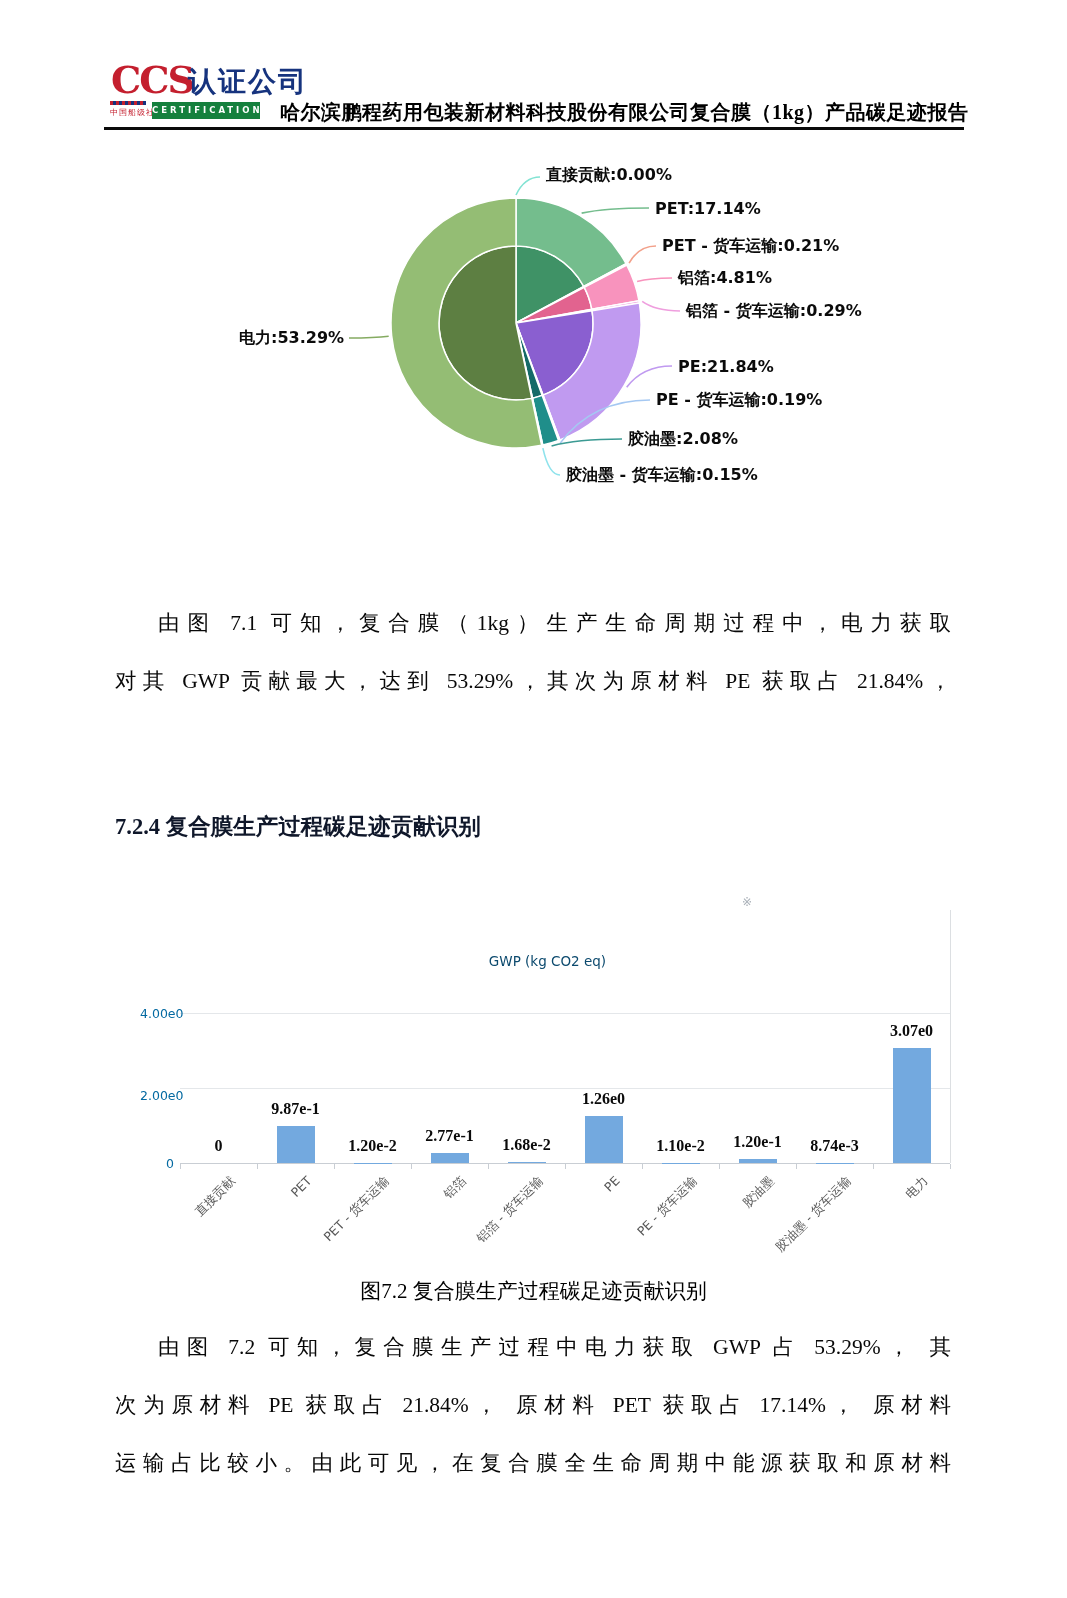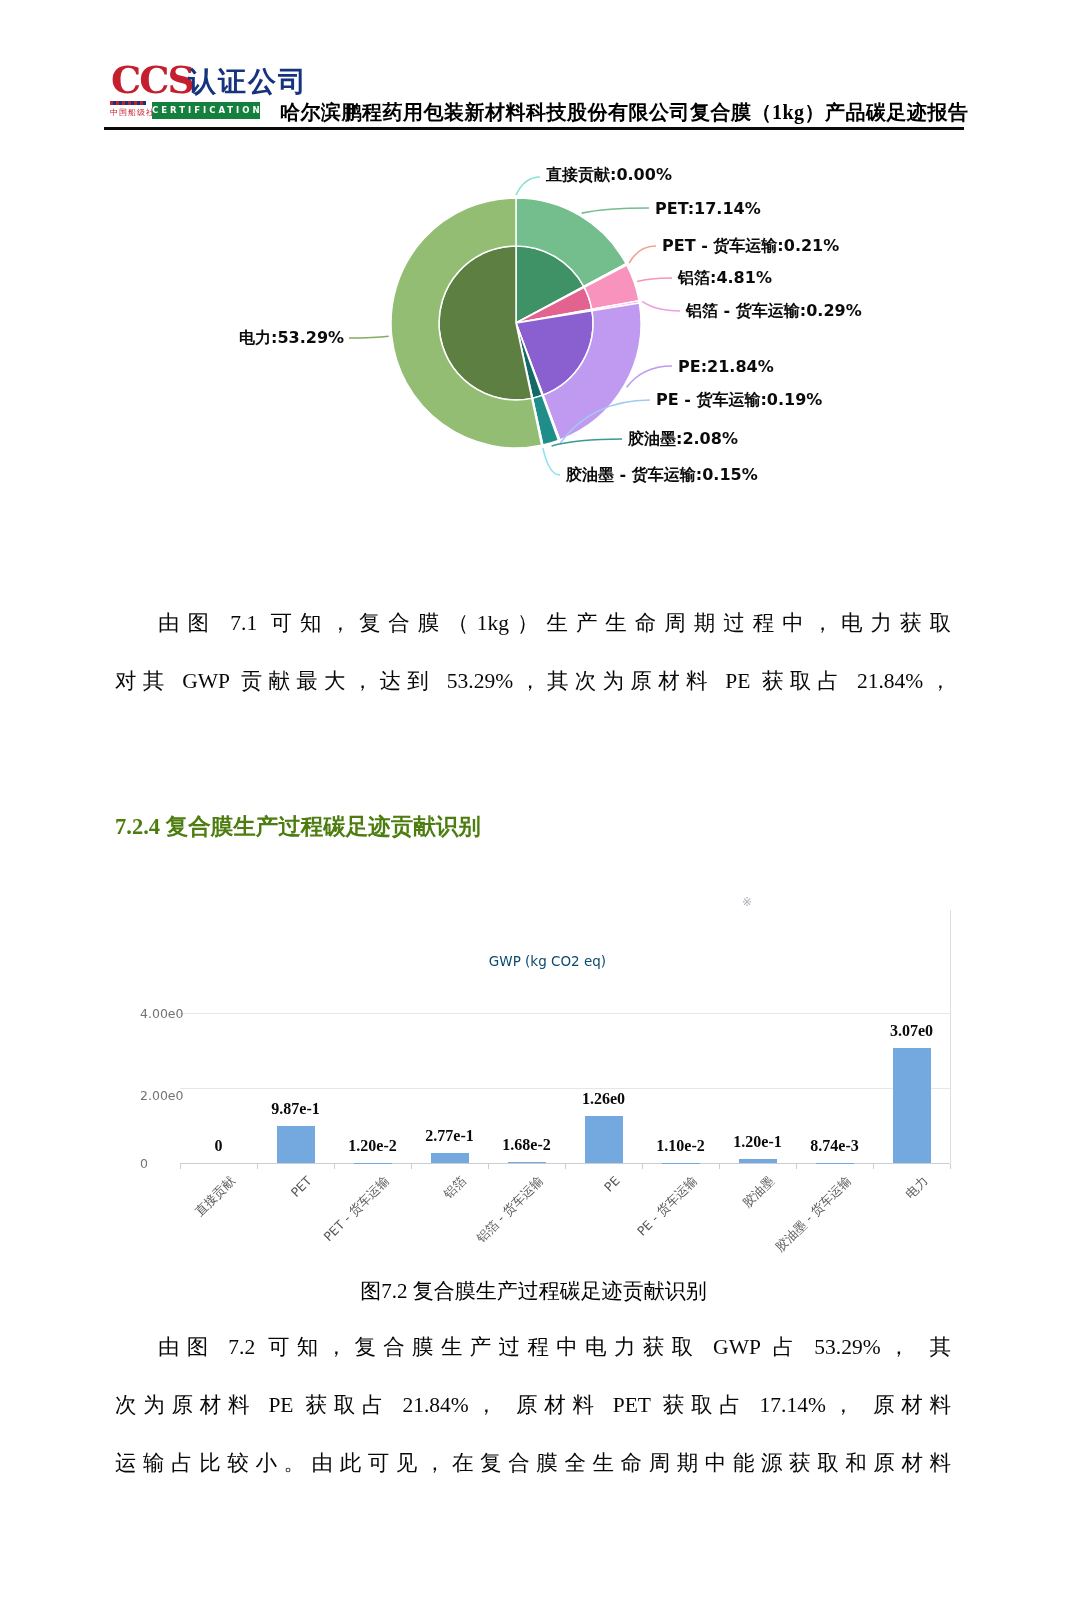--- a/index.html
+++ b/index.html
@@ -24,30 +24,30 @@
   #pie-svg{position:absolute;left:0;top:0;width:1067px;height:520px;}
   .pie-label{position:absolute;transform:translateY(-50%);font-family:"DejaVu Sans","Liberation Sans",sans-serif;
              font-weight:bold;font-size:16px;color:#0b0b0b;white-space:nowrap;}
   
   .caption{position:absolute;left:0;width:1067px;text-align:center;font-size:21px;color:#000;}
   .para{position:absolute;left:115px;width:836px;}
   .para .line{height:58px;line-height:58px;font-size:21.5px;color:#080808;
               text-align:justify;white-space:nowrap;}
   .para .line.fill{text-align-last:justify;white-space:normal;}
   .para .line.indent{text-indent:43px;}
-  .section-heading{position:absolute;left:115px;top:800px;font-size:22.5px;font-weight:bold;color:#4d7c0f;}
+  .section-heading{position:absolute;left:115px;top:800px;font-size:22.5px;font-weight:bold;color:#0f172a;}
   
   #bar-chart{position:absolute;left:140px;top:930px;width:820px;height:340px;
              font-family:"DejaVu Sans","Liberation Sans",sans-serif;}
   .bc-title{position:absolute;left:0;top:12px;width:815px;text-align:center;font-size:13.5px;color:#0c4a6e;}
   .bc-grid{position:absolute;height:1px;background:#e4e7ea;}
   .bc-axis{position:absolute;height:1px;background:#c9ced4;}
   .bc-vline{position:absolute;width:1px;background:#dcdfe2;}
   .bc-tick{position:absolute;width:1px;height:5px;background:#c9ced4;}
-  .bc-ytick{position:absolute;left:0;width:34px;text-align:left;font-size:12.5px;color:#737373;
+  .bc-ytick{position:absolute;left:0;width:34px;text-align:right;font-size:12.5px;color:#0369a1;
             transform:translateY(-50%);}
   .bc-bar{position:absolute;background:#73a9df;}
   .bc-val{position:absolute;text-align:center;font-family:"Liberation Serif","DejaVu Serif",serif;
           font-weight:bold;font-size:16px;color:#0a0a0a;white-space:nowrap;}
   .bc-cat{position:absolute;width:170px;text-align:right;font-size:12.5px;color:#585858;
           transform:rotate(-45deg);transform-origin:100% 0%;white-space:nowrap;}
   .artifact{position:absolute;left:742px;top:884px;font-size:12px;color:#a9b0b8;
             font-family:"DejaVu Sans",sans-serif;}
   .page-number{position:absolute;left:0;top:1506px;width:1067px;text-align:center;font-size:15px;color:#000;}
 </style>

